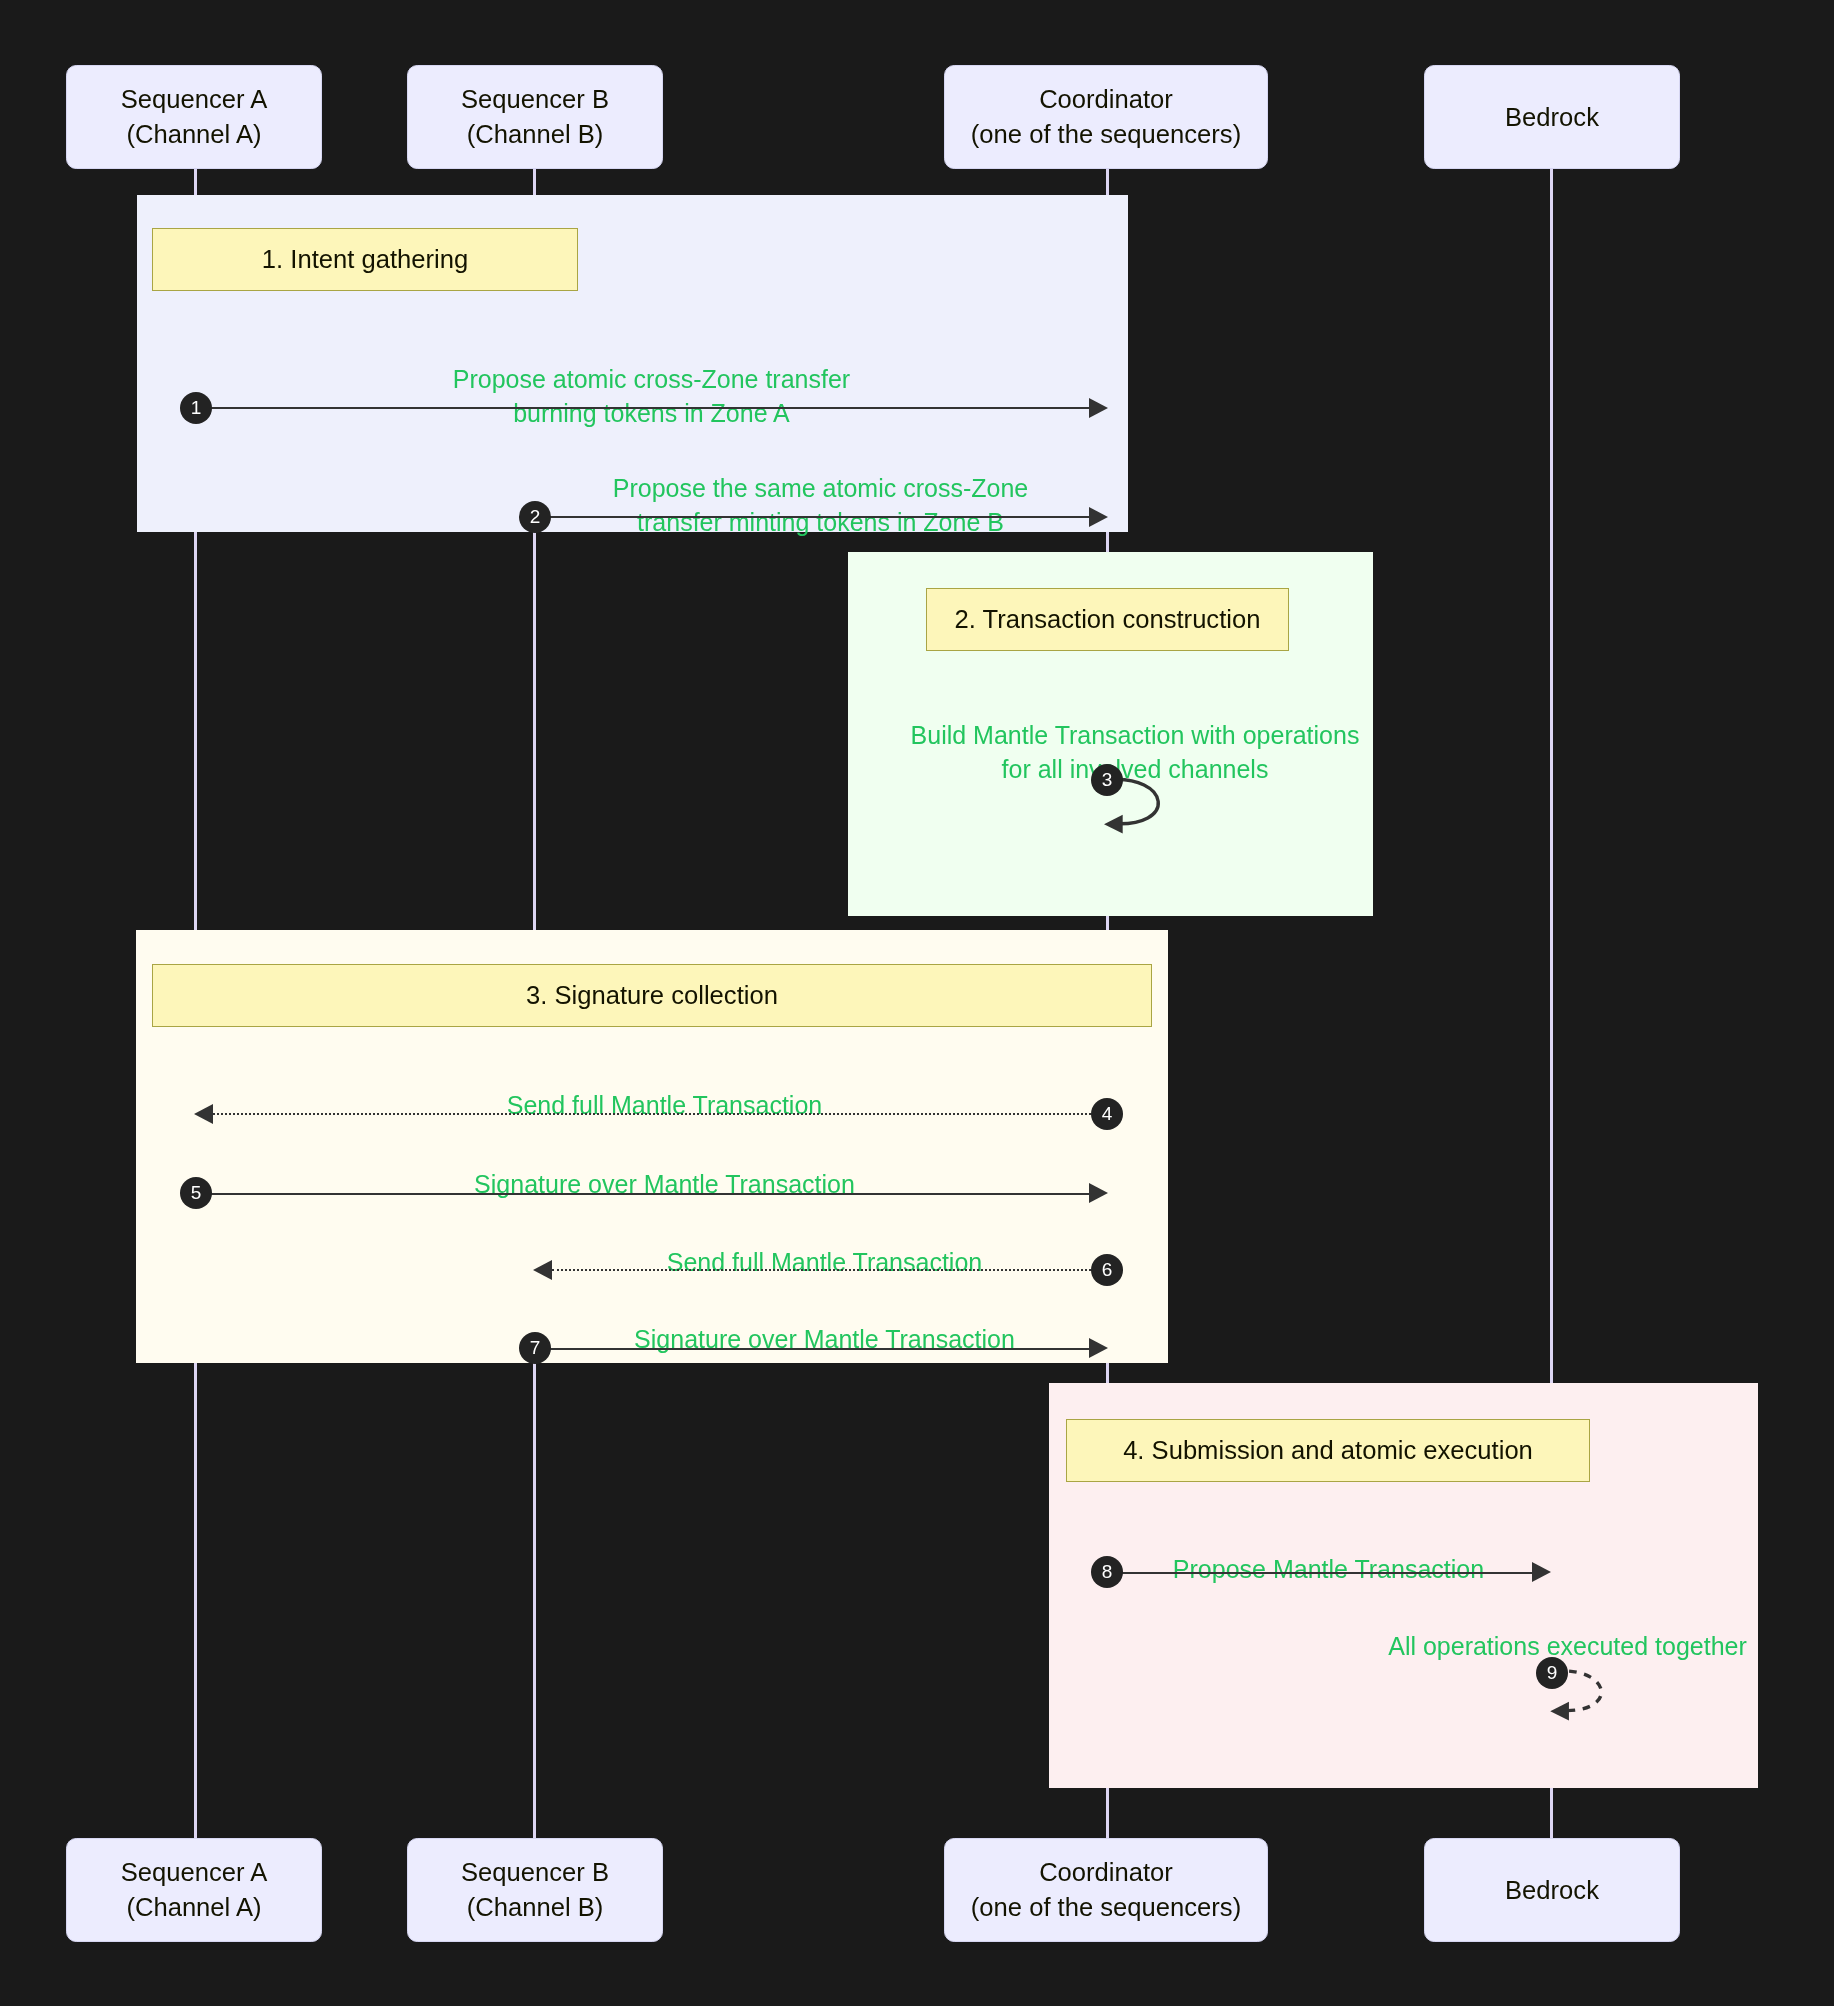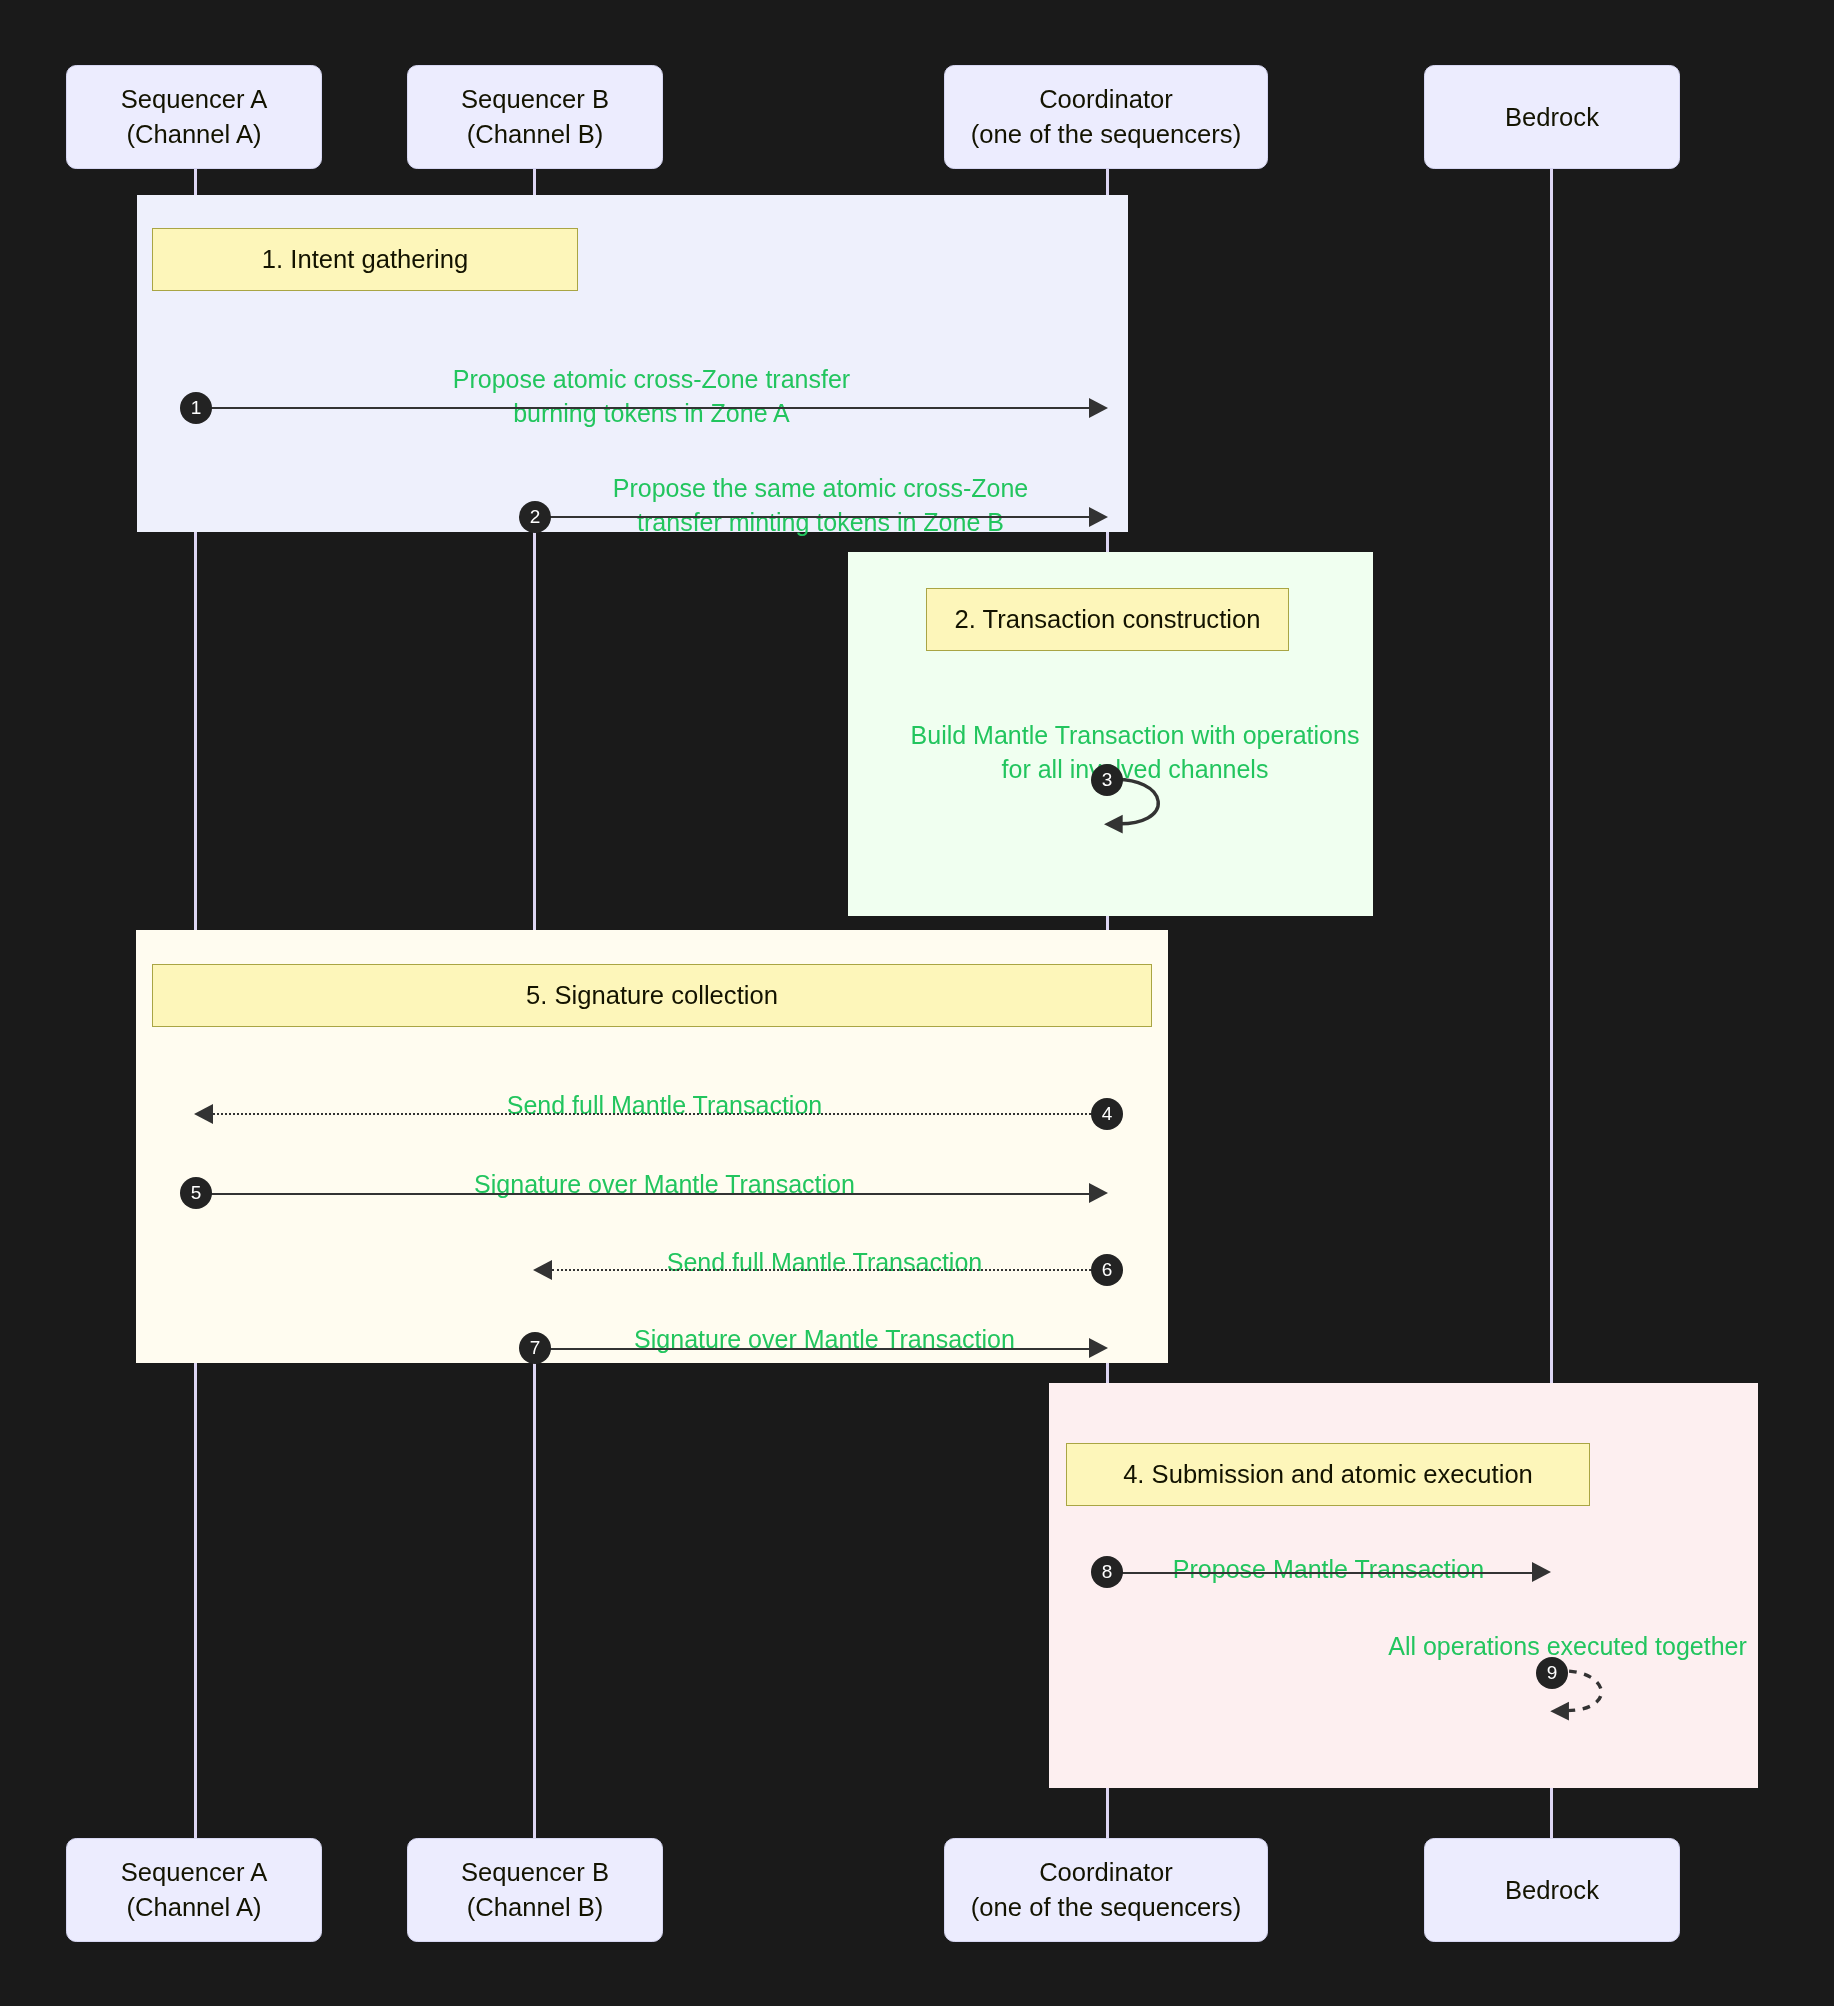--- a/index.html
+++ b/index.html
@@ -119,21 +119,21 @@
   </div>
   <svg class="selfloop" width="102" height="77" style="left:1104px;top:767px;" viewBox="0 0 120 90">
     <path d="M4,15 C78,8 88,72 8,66" fill="none" stroke="#333333" stroke-width="4"></path>
     <polygon points="22,56 22,78 0,67" fill="#333333"></polygon>
   </svg>
   <div class="seqnum" style="left:1091px;top:764px;">
     <span>3</span>
   </div>
 
   <div class="seclabel" style="left:152px;top:964px;width:1000px;height:63px;">
-    <span>5. Signature collection</span>
+    <span>3. Signature collection</span>
   </div>
 
   <div class="msglabel" style="left:341px;top:1056px;width:647px;">
     <span>Send full Mantle Transaction</span>
   </div>
   <div class="arrowline dotted" style="left:213px;top:1113px;width:894px;"></div>
   <div class="head left" style="left:194px;top:1104px;"></div>
   <div class="seqnum" style="left:1091px;top:1098px;">
     <span>4</span>
   </div>
@@ -158,21 +158,21 @@
 
   <div class="msglabel" style="left:501px;top:1290px;width:647px;">
     <span>Signature over Mantle Transaction</span>
   </div>
   <div class="arrowline" style="left:535px;top:1348px;width:555px;"></div>
   <div class="head right" style="left:1089px;top:1338px;"></div>
   <div class="seqnum" style="left:519px;top:1332px;">
     <span>7</span>
   </div>
 
-  <div class="seclabel" style="left:1066px;top:1419px;width:524px;height:63px;margin-top:24px;">
+  <div class="seclabel" style="left:1066px;top:1419px;width:524px;height:63px;">
     <span>4. Submission and atomic execution</span>
   </div>
 
   <div class="msglabel" style="left:1090px;top:1520px;width:477px;">
     <span>Propose Mantle Transaction</span>
   </div>
   <div class="arrowline" style="left:1107px;top:1572px;width:426px;"></div>
   <div class="head right" style="left:1532px;top:1562px;"></div>
   <div class="seqnum" style="left:1091px;top:1556px;">
     <span>8</span>

